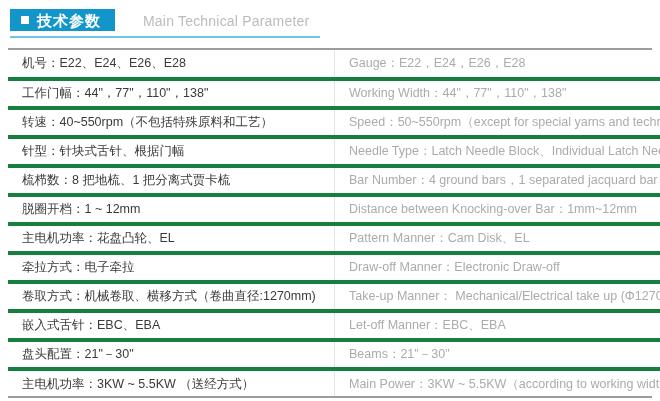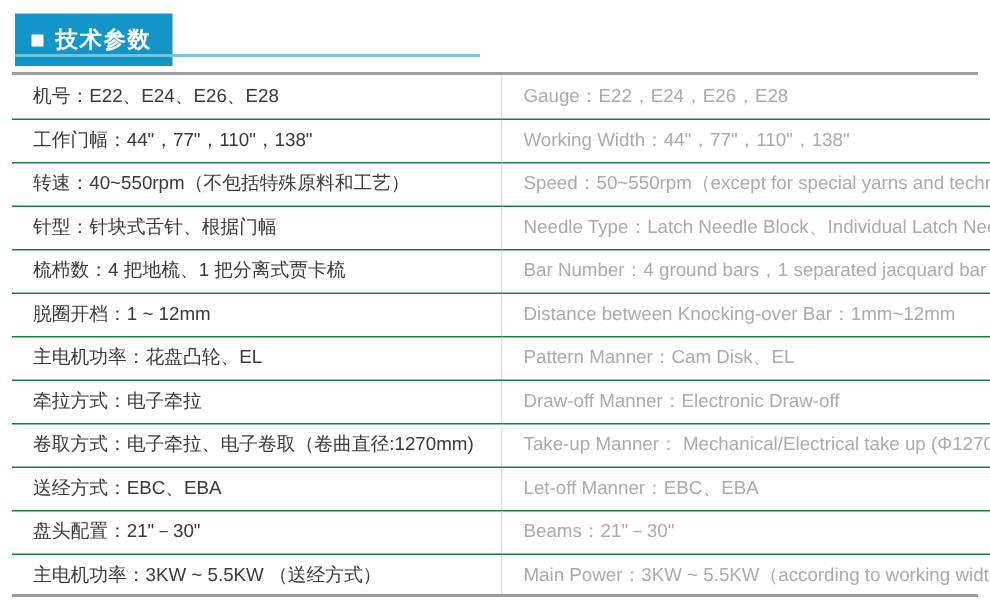--- a/index.html
+++ b/index.html
@@ -18,21 +18,21 @@
   
   .header {
     position: relative;
     height: 50px;
     box-sizing: border-box;
   }
   .tab-block {
     position: absolute;
     left: 10px;
     top: 9px;
-    height: 35px;
+    height: 22px;
     background: #1296ca;
     display: flex;
     align-items: center;
     padding: 0 14px 0 11px;
     box-sizing: border-box;
   }
   .tab-bullet {
     width: 8px;
     height: 8px;
     background: #ffffff;
@@ -72,21 +72,21 @@
     left: 8px;
     top: 50px;
     width: 644px;
     border-collapse: collapse;
     table-layout: fixed;
   }
   .spec-table tr {
     height: 29px;
   }
   .spec-table td {
-    border-bottom: 1px solid #15803d;
+    border-bottom: 4px solid #15803d;
     padding: 0 0 0 14px;
     vertical-align: middle;
     font-size: 12.5px;
     line-height: 1.2;
     white-space: nowrap;
     overflow: hidden;
   }
   .col-cn {
     width: 312px;
     color: #3a3a3a;
@@ -112,20 +112,21 @@
   .rule-bottom { top: 396px; }
 </style>
 </head>
 <body>
 
 <div class="header">
   <div class="tab-block">
     <span class="tab-bullet"></span>
     <span class="tab-label">技术参数</span>
   </div>
+  <div class="header-sub">Main Technical Parameter</div>
   <div class="header-rule"></div>
 </div>
 
 <div class="rule-top"></div>
 
 <table class="spec-table">
   <tbody>
     <tr>
       <td class="col-cn">机号：E22、E24、E26、E28</td>
       <td class="col-en">Gauge：E22，E24，E26，E28</td>
@@ -136,41 +137,41 @@
     </tr>
     <tr>
       <td class="col-cn">转速：40~550rpm（不包括特殊原料和工艺）</td>
       <td class="col-en">Speed：50~550rpm（except for special yarns and technique）</td>
     </tr>
     <tr>
       <td class="col-cn">针型：针块式舌针、根据门幅</td>
       <td class="col-en">Needle Type：Latch Needle Block、Individual Latch Needle</td>
     </tr>
     <tr>
-      <td class="col-cn">梳栉数：4 把地梳、1 把分离式贾卡梳</td>
+      <td class="col-cn">梳栉数：8 把地梳、1 把分离式贾卡梳</td>
       <td class="col-en">Bar Number：4 ground bars，1 separated jacquard bar</td>
     </tr>
     <tr>
       <td class="col-cn">脱圈开档：1 ~ 12mm</td>
       <td class="col-en">Distance between Knocking-over Bar：1mm~12mm</td>
     </tr>
     <tr>
       <td class="col-cn">主电机功率：花盘凸轮、EL</td>
       <td class="col-en">Pattern Manner：Cam Disk、EL</td>
     </tr>
     <tr>
       <td class="col-cn">牵拉方式：电子牵拉</td>
       <td class="col-en">Draw-off Manner：Electronic Draw-off</td>
     </tr>
     <tr>
-      <td class="col-cn">卷取方式：电子牵拉、电子卷取（卷曲直径:1270mm)</td>
+      <td class="col-cn">卷取方式：机械卷取、横移方式（卷曲直径:1270mm)</td>
       <td class="col-en">Take-up Manner： Mechanical/Electrical take up (Φ1270mm)</td>
     </tr>
     <tr>
-      <td class="col-cn">送经方式：EBC、EBA</td>
+      <td class="col-cn">嵌入式舌针：EBC、EBA</td>
       <td class="col-en">Let-off Manner：EBC、EBA</td>
     </tr>
     <tr>
       <td class="col-cn">盘头配置：21"－30"</td>
       <td class="col-en">Beams：21"－30"</td>
     </tr>
     <tr>
       <td class="col-cn">主电机功率：3KW ~ 5.5KW （送经方式）</td>
       <td class="col-en">Main Power：3KW ~ 5.5KW（according to working width）</td>
     </tr>

